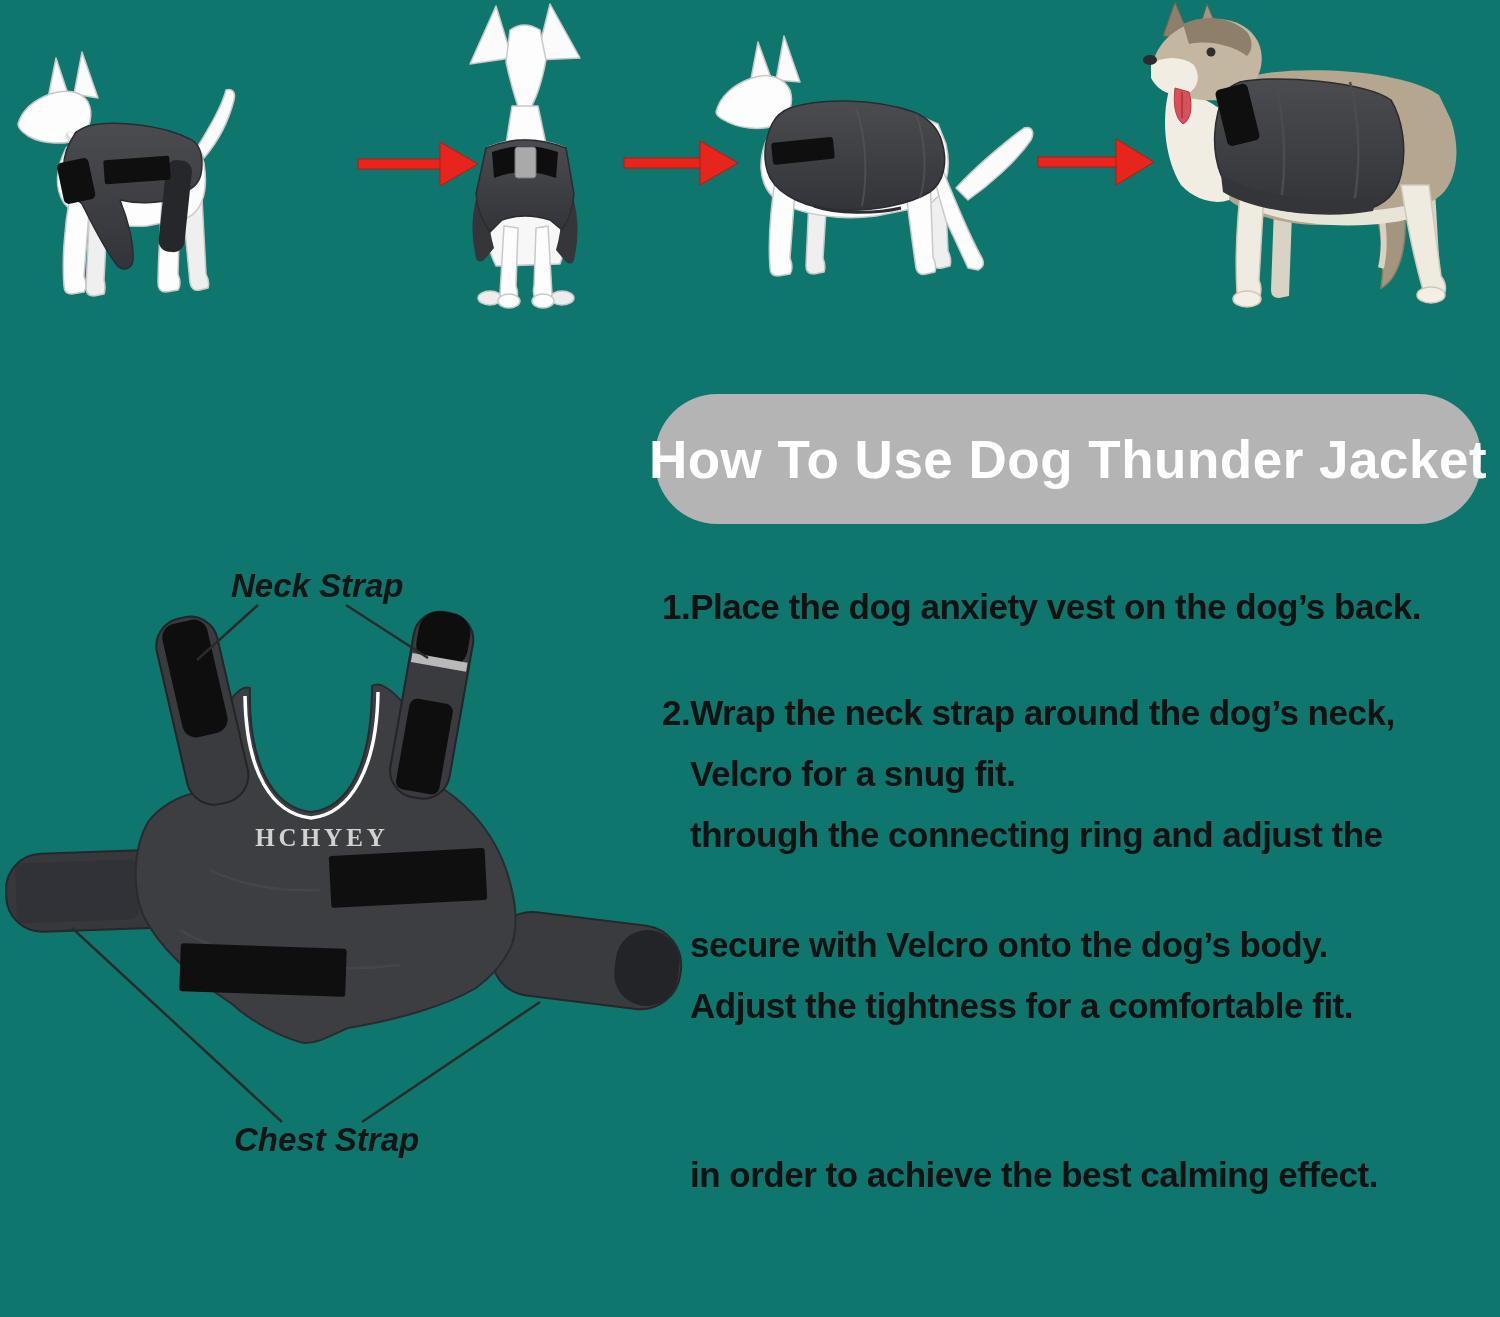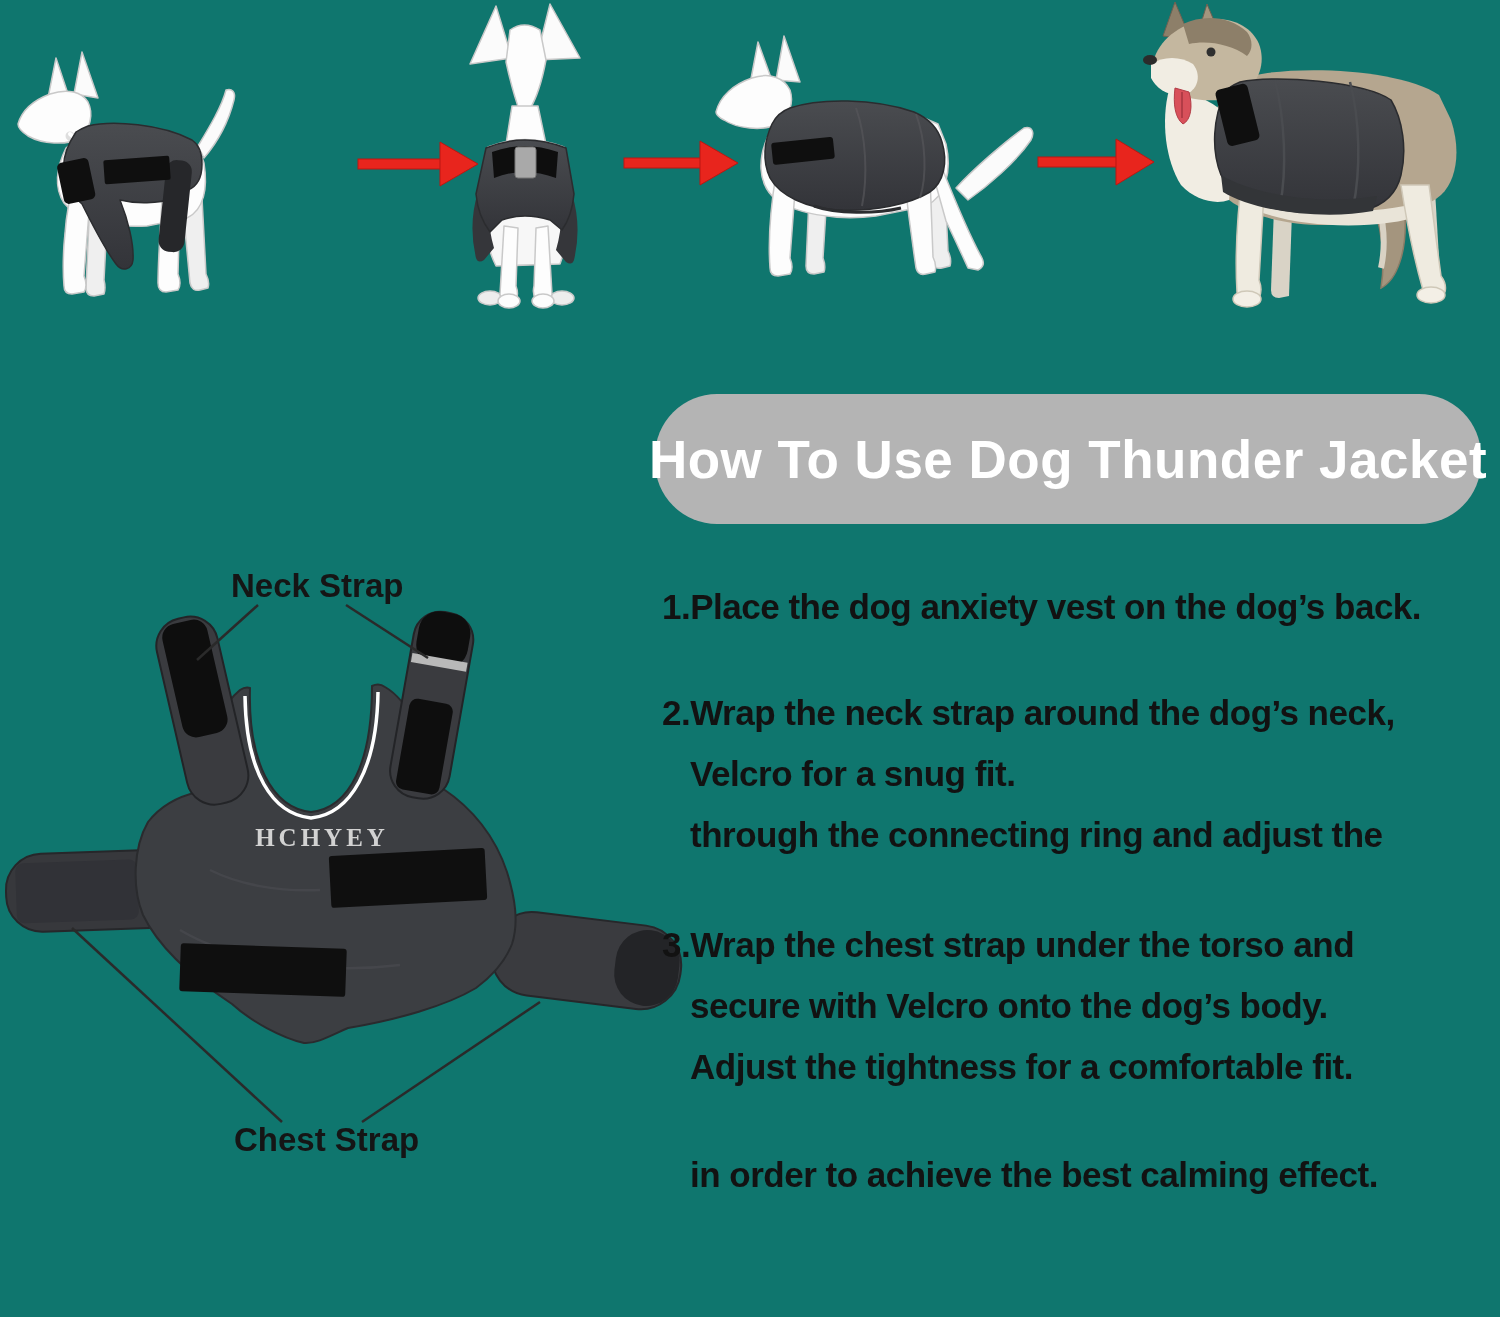--- a/index.html
+++ b/index.html
@@ -9,21 +9,21 @@
   
   .banner{position:absolute;left:655px;top:394px;width:826px;height:130px;
           background:#b4b4b4;border-radius:62px;display:flex;align-items:center;justify-content:center;}
   .banner-title{color:#ffffff;font-weight:bold;font-size:53px;letter-spacing:0.5px;white-space:nowrap;}
   
   .step{position:absolute;left:662px;width:822px;}
   .step-line{font-weight:bold;font-size:35px;line-height:61px;height:61px;
              color:#121212;letter-spacing:-0.5px;white-space:nowrap;}
   .step-line.cont{padding-left:28px;}
   
-  .part-label{position:absolute;font-weight:bold;font-size:33px;color:#151515;white-space:nowrap;}
+  .part-label{position:absolute;font-weight:bold;font-size:33px;color:#151515;white-space:nowrap;font-style:italic;}
   svg{display:block;}
 </style>
 </head>
 <body>
 
 <div class="canvas">
 
   <svg class="abs" style="left:12px;top:48px" width="245" height="252" viewBox="0 0 245 252">
     <defs>
       <linearGradient id="vest" x1="0" y1="0" x2="0" y2="1">
@@ -206,21 +206,20 @@
     <div class="step-line">1.Place the dog anxiety vest on the dog’s back.</div>
   </div>
 
   <div class="step" style="top:682px">
     <div class="step-line">2.Wrap the neck strap around the dog’s neck,</div>
     <div class="step-line cont">Velcro for a snug fit.</div>
     <div class="step-line cont">through the connecting ring and adjust the</div>
   </div>
 
   <div class="step" style="top:914px">
-    <div class="step-line">3.Wrap the chest strap under the torso and</div>
     <div class="step-line cont">secure with Velcro onto the dog’s body.</div>
     <div class="step-line cont">Adjust the tightness for a comfortable fit.</div>
   </div>
 
   <div class="step" style="top:1144px">
     <div class="step-line cont">in order to achieve the best calming effect.</div>
   </div>
 
 </div>
 

